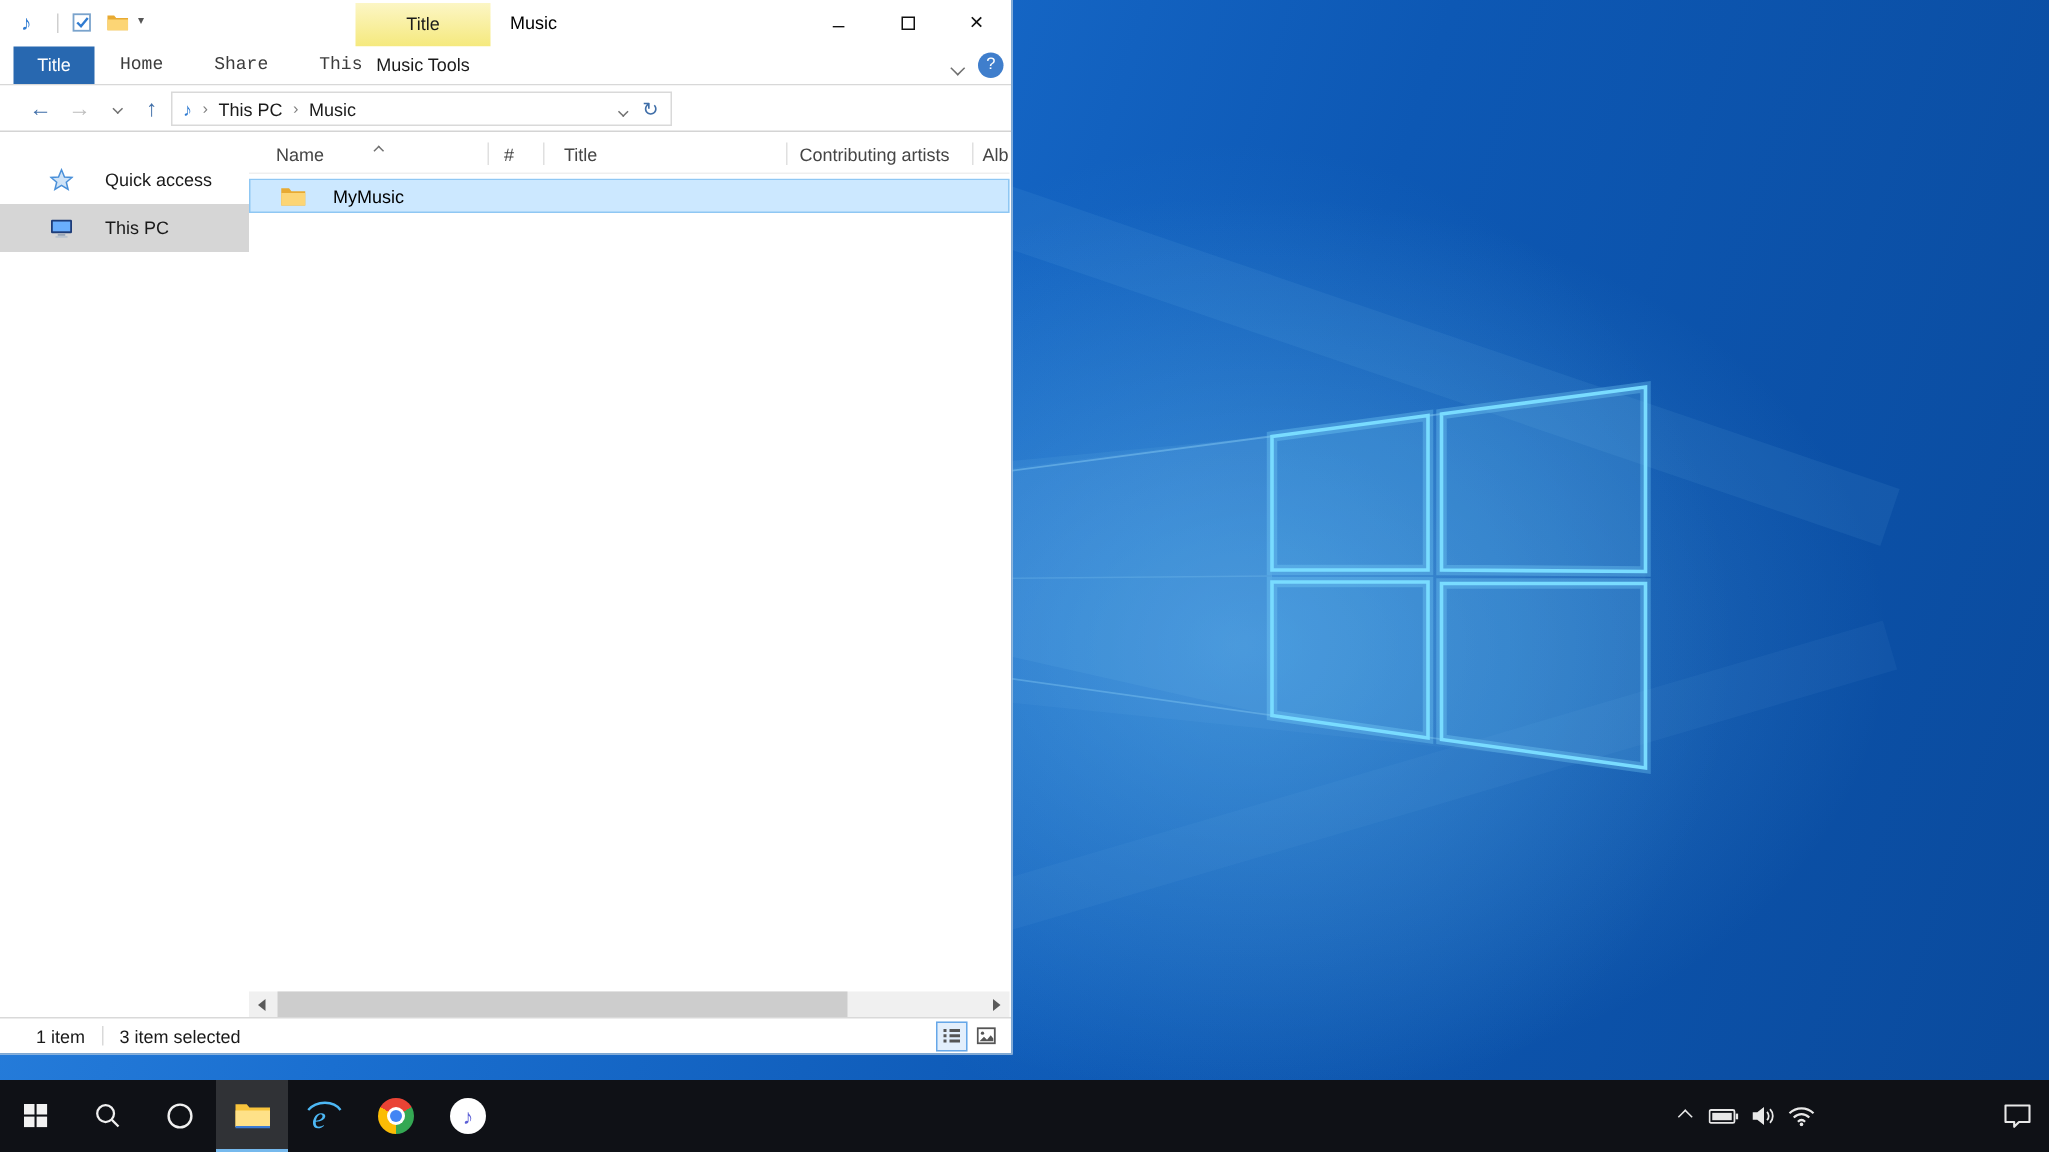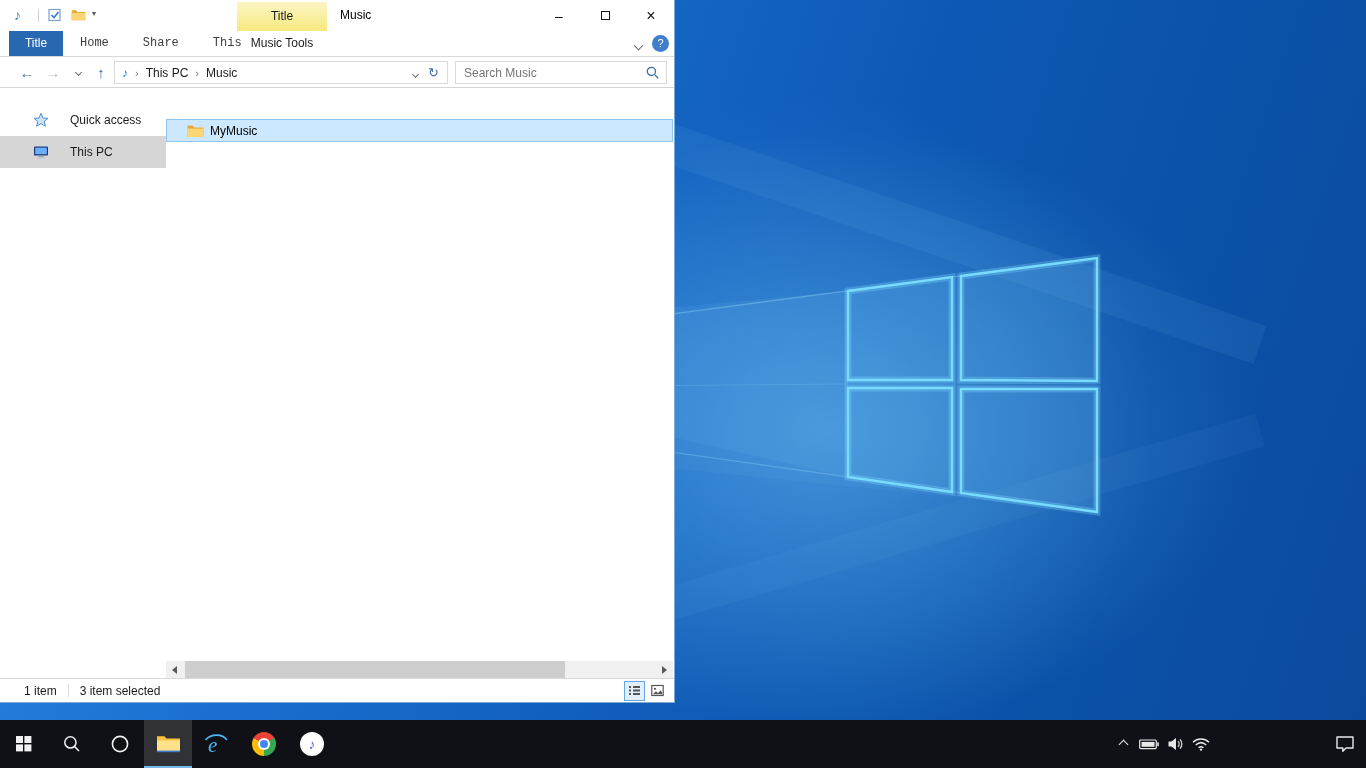--- a/index.html
+++ b/index.html
@@ -90,21 +90,21 @@
   .colheader { position:absolute; left:0; top:0; right:0; height:28px; color:#454545;
                border-bottom:1px solid #efefef; }
   .col { position:absolute; top:8px; white-space:nowrap; }
   .col-name { left:18px; } .col-num { left:170px; } .col-title { left:210px; }
   .col-artists { left:367px; } .col-album { left:489px; }
   .sort-caret { position:absolute; left:84px; top:4px; }
   .col-div { position:absolute; top:7px; width:1px; height:15px; background:#e0e0e0; }
   .cd1 { left:159px; } .cd2 { left:196px; } .cd3 { left:358px; } .cd4 { left:482px; }
   .file-row { position:absolute; left:0; top:31px; right:0; height:23px; background:#cce8ff;
               box-shadow:inset 0 0 0 1px #8fc7f3; display:flex; align-items:center;
-              padding-left:21px; gap:6px; }
+              padding-left:21px; gap:18px; }
   .file-row .fname { color:#000; }
 
   
   .hscroll { position:absolute; left:0; right:0; bottom:0; height:17px; background:#f0f0f0; }
   .h-arrow { position:absolute; top:0; width:17px; height:17px; display:flex; align-items:center;
              justify-content:center; }
   .h-arrow.left { left:0; } .h-arrow.right { right:0; }
   .tri-l { width:0; height:0; border-top:4px solid transparent; border-bottom:4px solid transparent;
            border-right:5px solid #5a5a5a; }
   .tri-r { width:0; height:0; border-top:4px solid transparent; border-bottom:4px solid transparent;
@@ -234,29 +234,20 @@
         <span class="addr-icon">♪</span>
         <span class="crumb-sep">›</span>
         <span class="crumb">This PC</span>
         <span class="crumb-sep">›</span>
         <span class="crumb">Music</span>
         <span class="addr-spacer"></span>
         <span class="addr-caret"><span class="chev down sm"></span></span>
         <span class="addr-refresh">↻</span>
       </div>
 
-      <div class="searchbox">
-        <input type="text" placeholder="Search Music" style="">
-        <span class="search-mag">
-          <svg width="13" height="13" viewBox="0 0 13 13">
-              <circle cx="5.4" cy="5.4" r="4.1" stroke="#3d6f9e" stroke-width="1.3" fill="none"></circle>
-              <line x1="8.6" y1="8.6" x2="12.2" y2="12.2" stroke="#3d6f9e" stroke-width="1.3"></line>
-            </svg>
-        </span>
-      </div>
     </div>
 
     <div class="sidebar">
       <div class="side-item">
         <svg width="16" height="16" viewBox="0 0 16 16">
             <path d="M8 1.2 L10 6 L15 6.3 L11.2 9.5 L12.4 14.3 L8 11.6 L3.6 14.3 L4.8 9.5 L1 6.3 L6 6 Z" fill="#cfe3f7" stroke="#4a90d9" stroke-width="1"></path>
           </svg>
         <span class="lbl">Quick access</span>
       </div>
       <div class="side-item selected">
@@ -264,20 +255,32 @@
             <rect x="1" y="2.5" width="14" height="9" rx="0.8" fill="#1e3c78"></rect>
             <rect x="2.2" y="3.7" width="11.6" height="6.5" fill="#6aaefc"></rect>
             <rect x="5.5" y="12" width="5" height="1.2" fill="#9aa7b8"></rect>
             <rect x="4" y="13.4" width="8" height="1.1" fill="#b9c3cf"></rect>
           </svg>
         <span class="lbl">This PC</span>
       </div>
     </div>
 
     <div class="content">
+      <div class="colheader">
+        <span class="sort-caret"><span class="chev up sm"></span></span>
+        <span class="col col-name">Name</span>
+        <span class="col col-num">#</span>
+        <span class="col col-title">Title</span>
+        <span class="col col-artists">Contributing artists</span>
+        <span class="col col-album">Alb</span>
+        <span class="col-div cd1"></span>
+        <span class="col-div cd2"></span>
+        <span class="col-div cd3"></span>
+        <span class="col-div cd4"></span>
+      </div>
 
       <div class="file-row">
         <svg width="17" height="14" viewBox="0 0 17 14">
             <path d="M0.5 1.5 h5.2 l1.6 2 h9.2 v9.5 h-16z" fill="#e8aa32"></path>
             <path d="M0.5 4.6 h16 v8.4 h-16z" fill="#fcd575"></path>
           </svg>
         <span class="fname">MyMusic</span>
       </div>
 
       <div class="hscroll">

